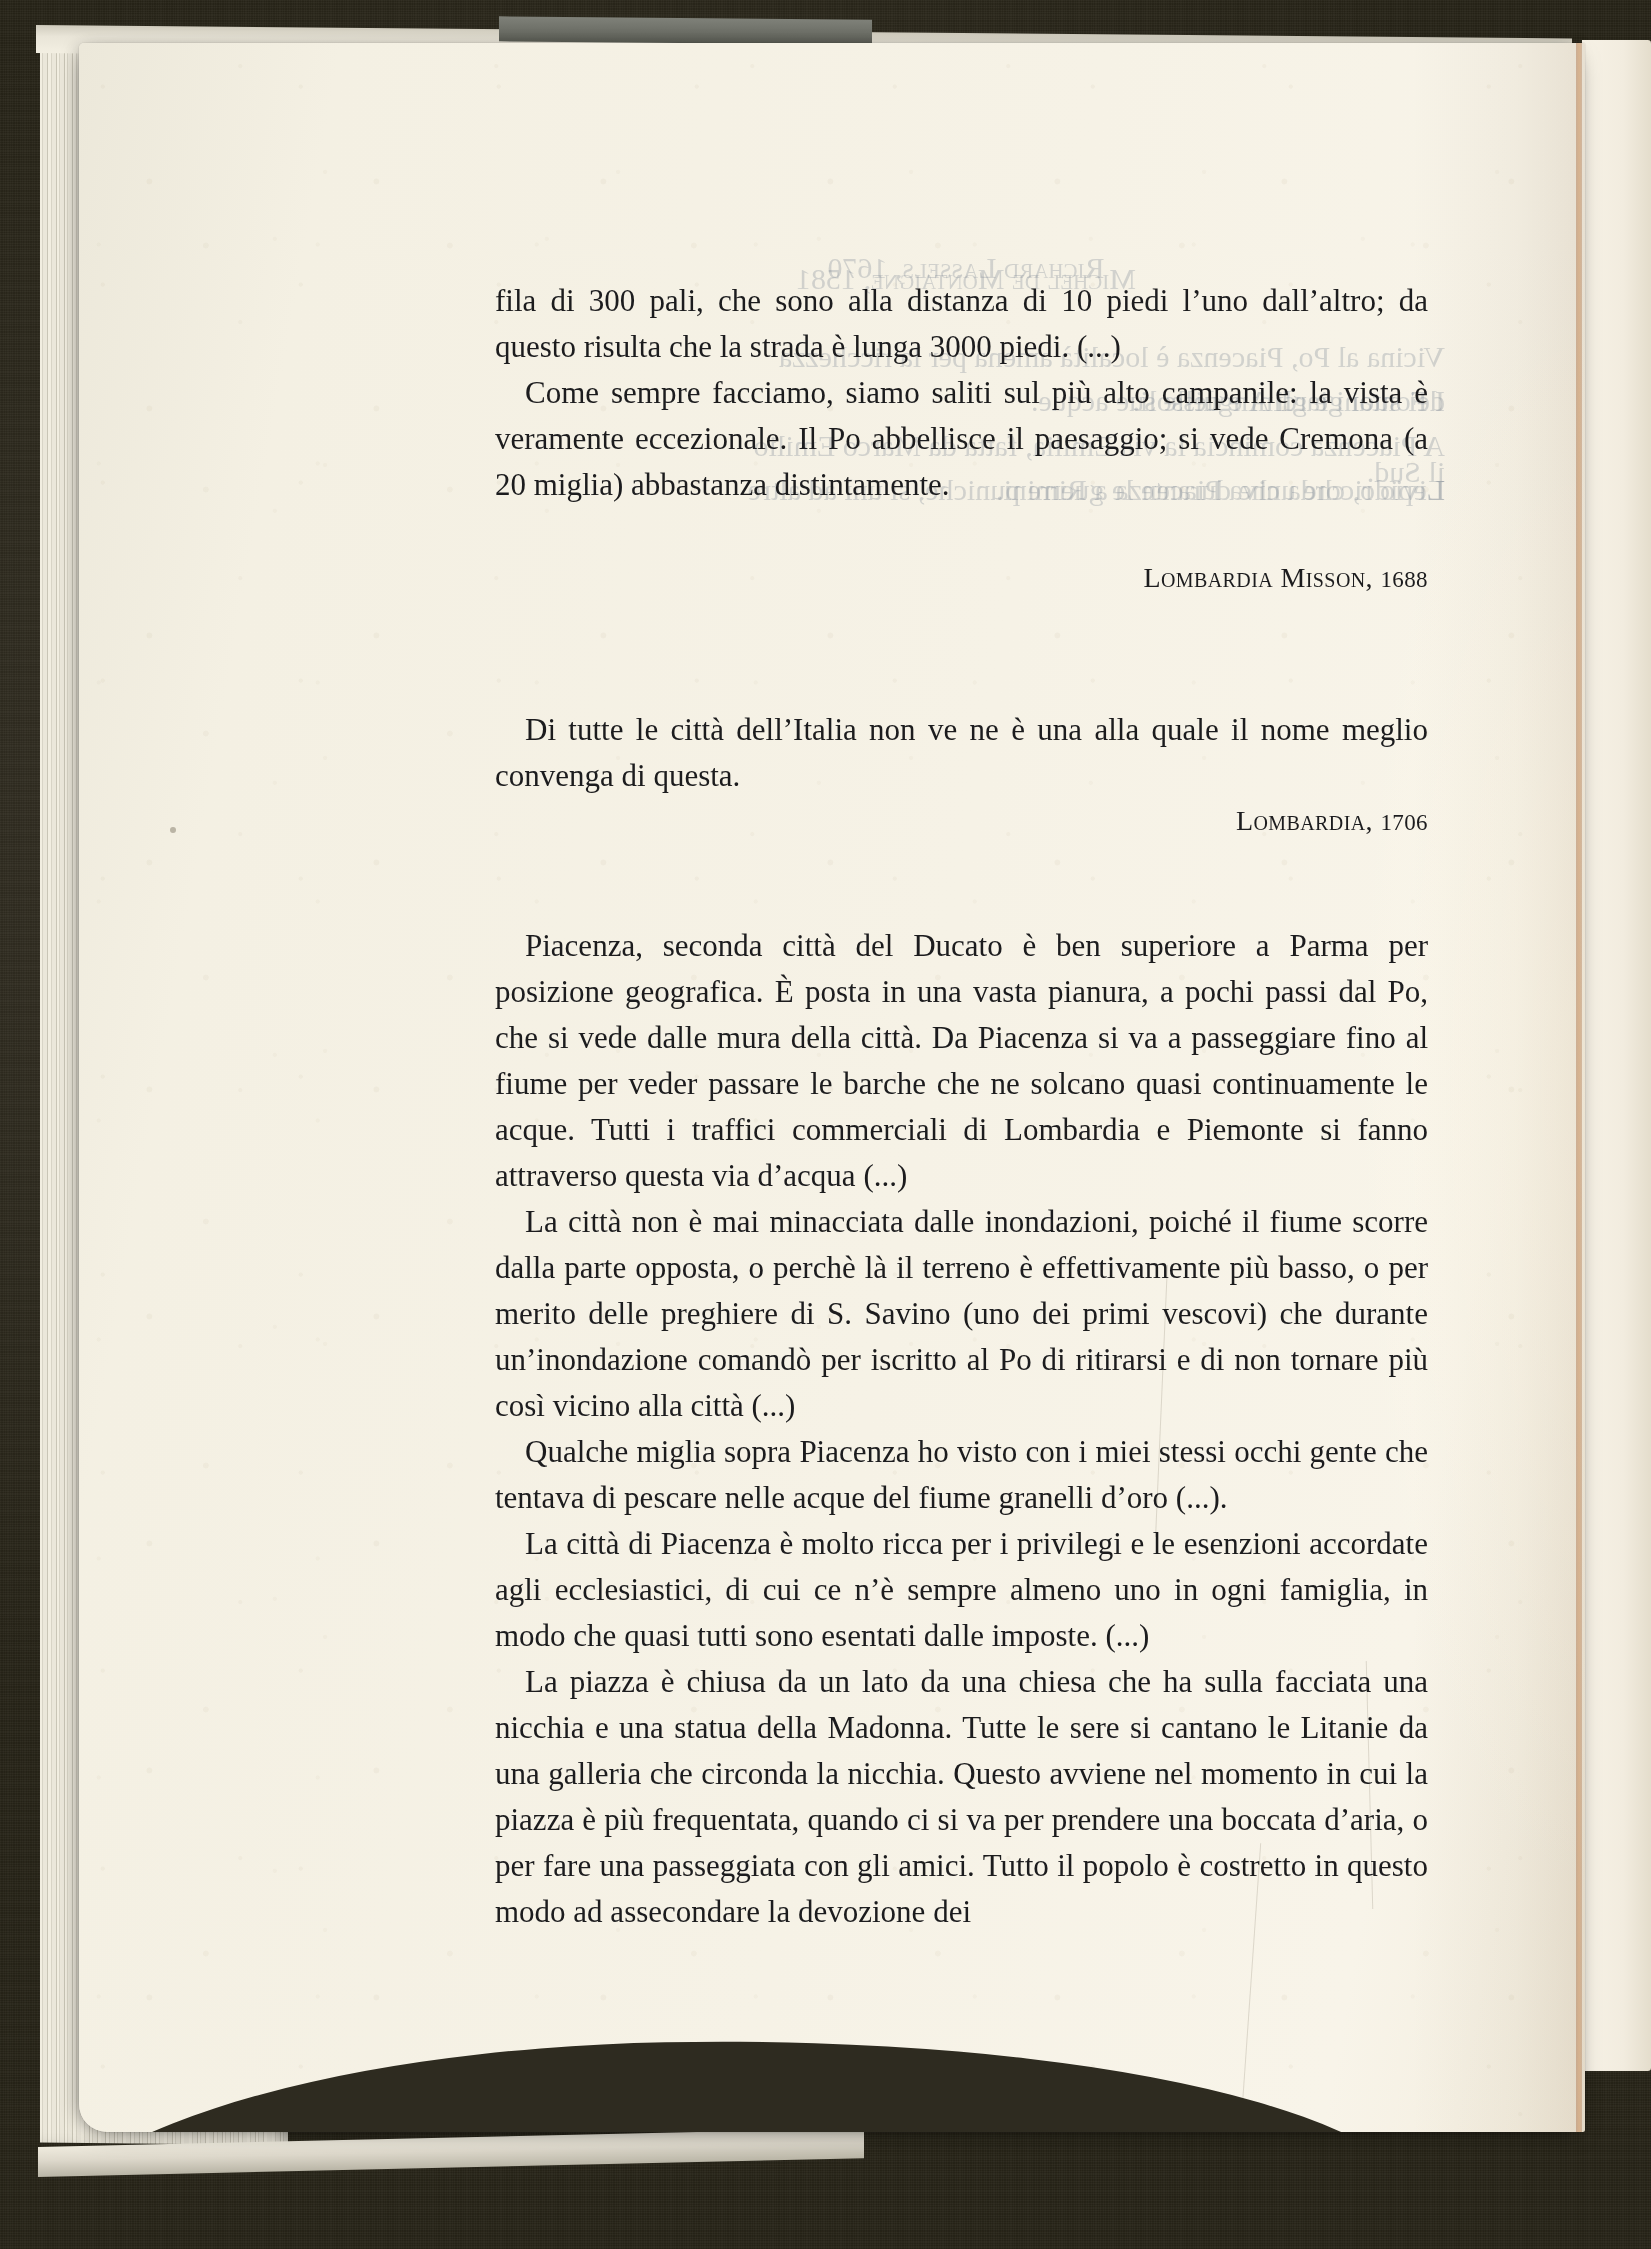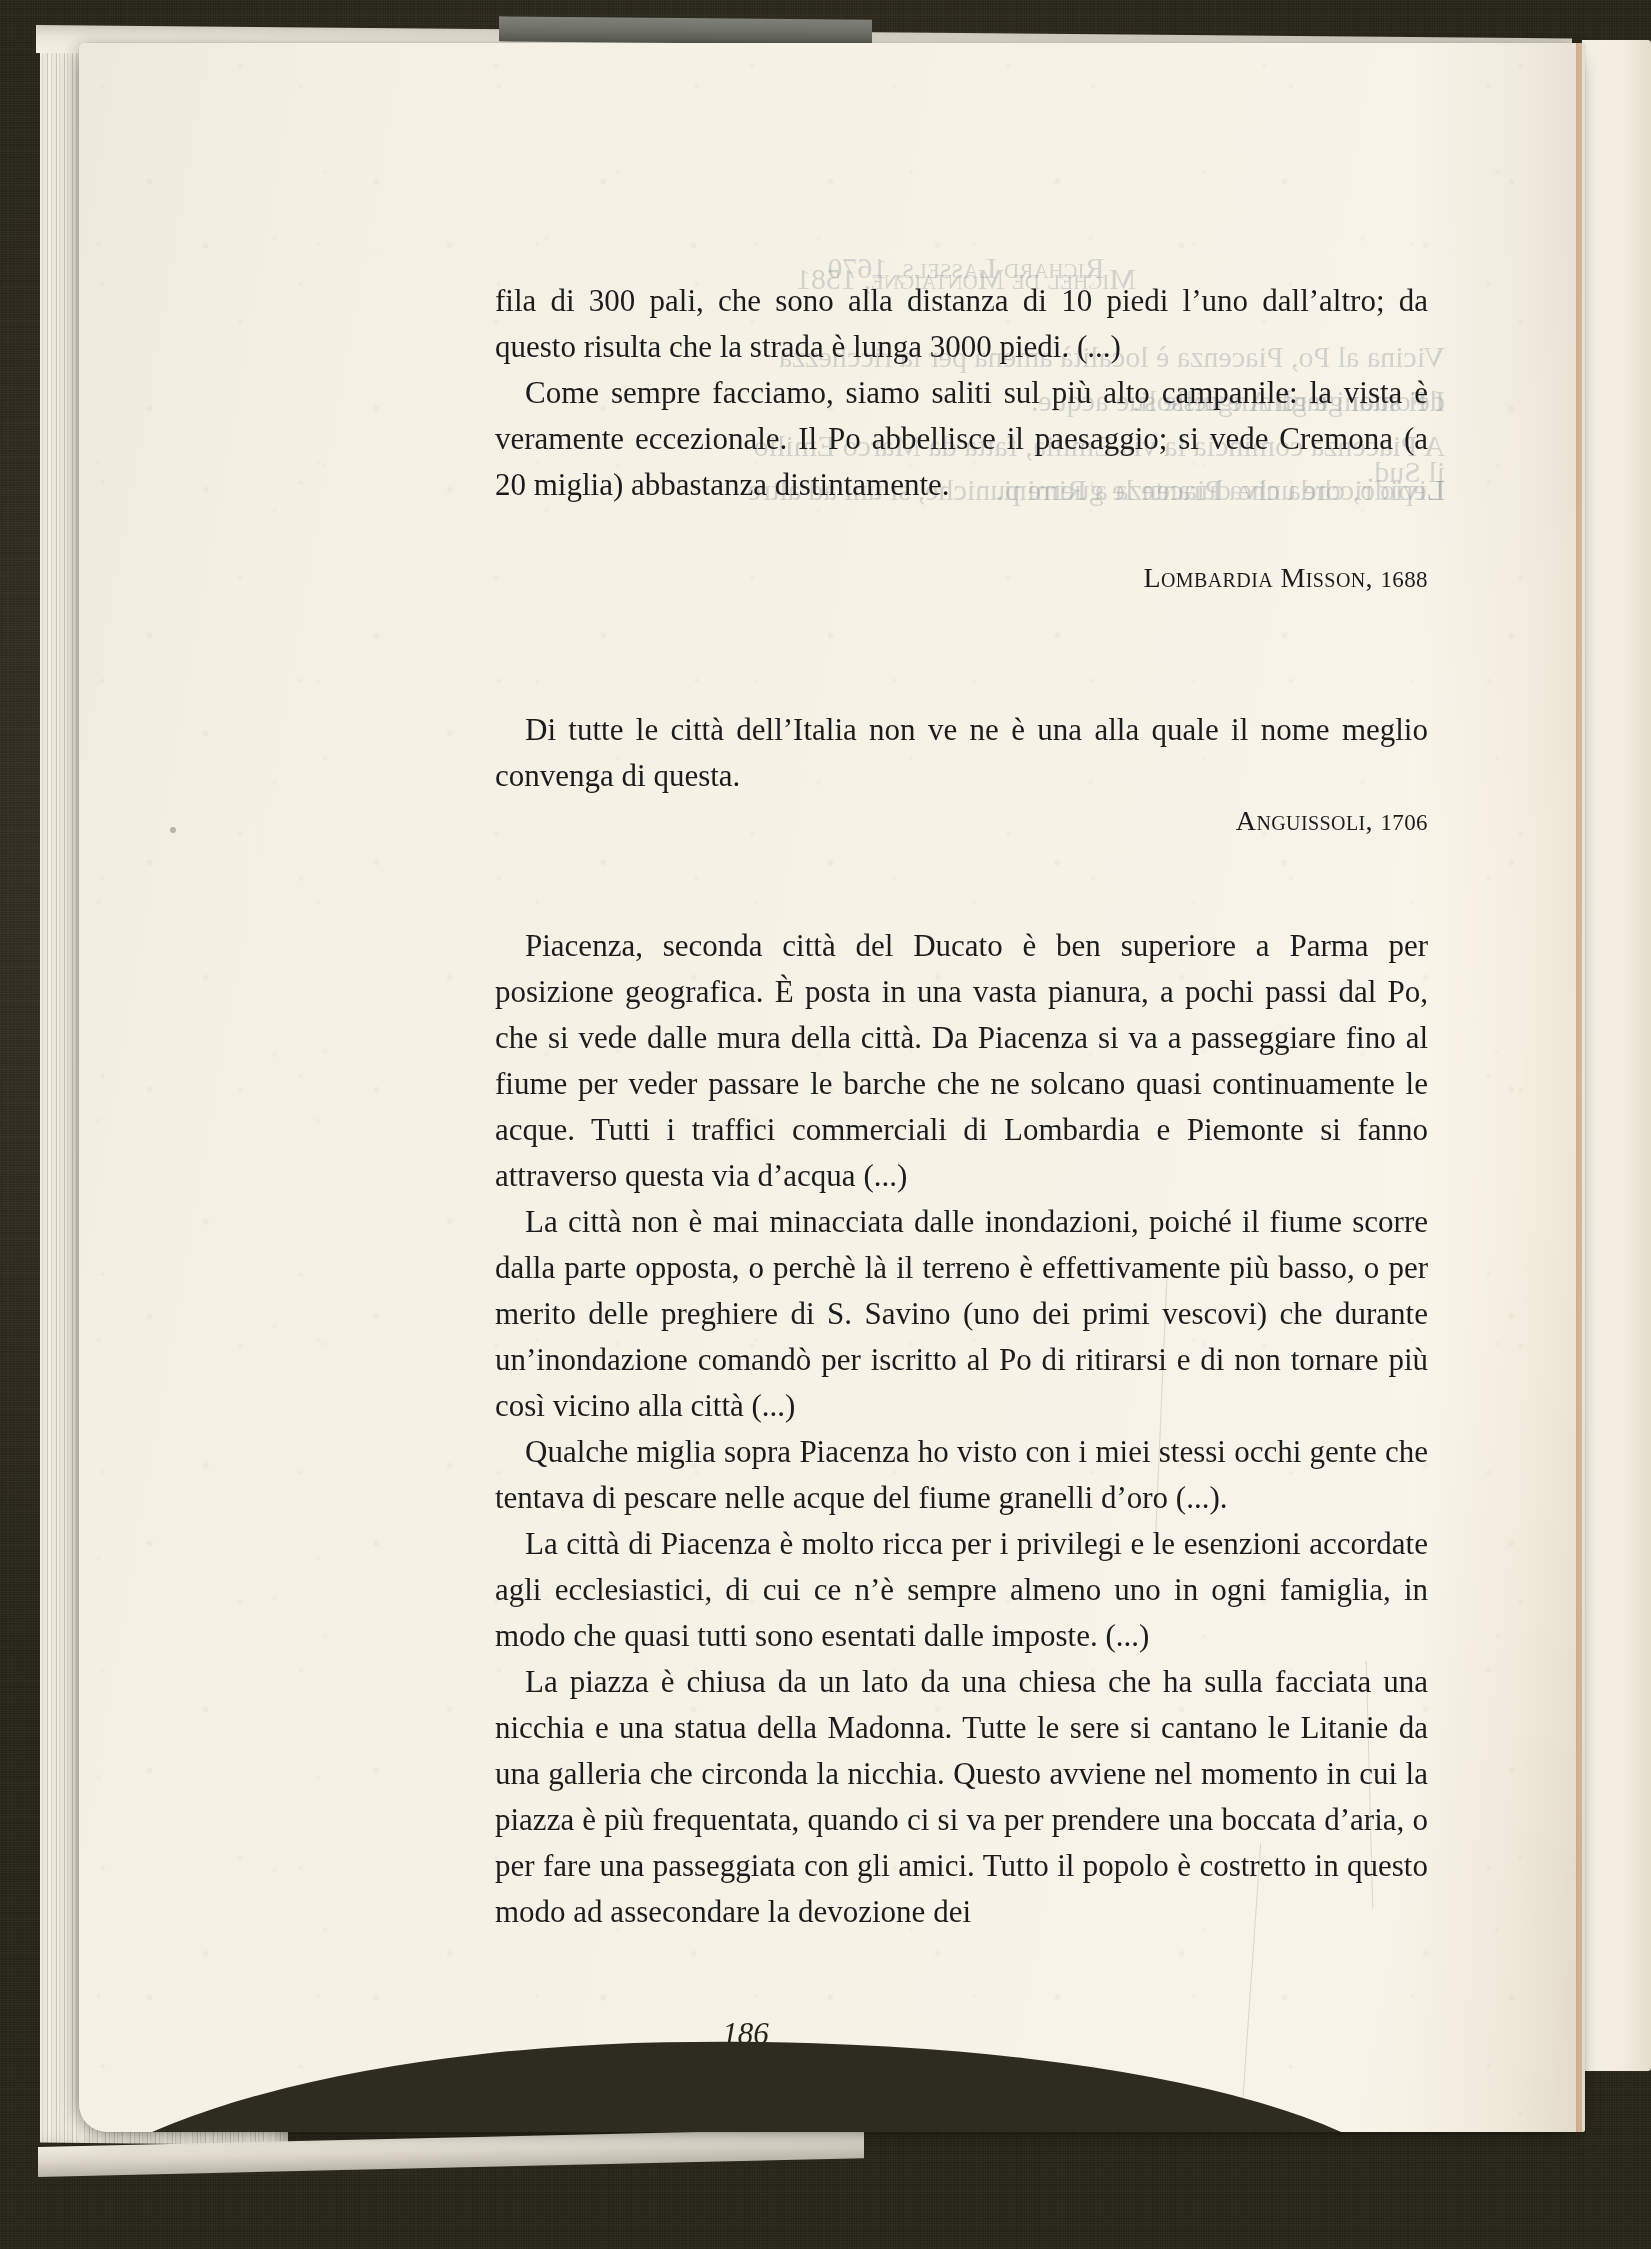--- a/index.html
+++ b/index.html
@@ -261,38 +261,37 @@
           <span>Lombardia Misson,</span>
           <span class="yr">1688</span>
         </p>
       </div>
 
       <div class="gap-large"></div>
 
       <div>
         <p>Di tutte le città dell’Italia non ve ne è una alla quale il nome meglio convenga di questa.</p>
         <p class="attrib">
-          <span>Anguissoli,</span>
+          <span>Lombardia,</span>
           <span class="yr">1706</span>
         </p>
       </div>
 
       <div class="gap-med"></div>
 
       <div>
         <p>Piacenza, seconda città del Ducato è ben superiore a Parma per posizione geografica. È posta in una vasta pianura, a pochi passi dal Po, che si vede dalle mura della città. Da Piacenza si va a passeggiare fino al fiume per veder passare le barche che ne solcano quasi continuamente le acque. Tutti i traffici commerciali di Lombardia e Piemonte si fanno attraverso questa via d’acqua (...)</p>
         <p>La città non è mai minacciata dalle inondazioni, poiché il fiume scorre dalla parte opposta, o perchè là il terreno è effettivamente più basso, o per merito delle preghiere di S. Savino (uno dei primi vescovi) che durante un’inondazione comandò per iscritto al Po di ritirarsi e di non tornare più così vicino alla città (...)</p>
         <p>Qualche miglia sopra Piacenza ho visto con i miei stessi occhi gente che tentava di pescare nelle acque del fiume granelli d’oro (...).</p>
         <p>La città di Piacenza è molto ricca per i privilegi e le esenzioni accordate agli ecclesiastici, di cui ce n’è sempre almeno uno in ogni famiglia, in modo che quasi tutti sono esentati dalle imposte. (...)</p>
         <p>La piazza è chiusa da un lato da una chiesa che ha sulla facciata una nicchia e una statua della Madonna. Tutte le sere si cantano le Litanie da una galleria che circonda la nicchia. Questo avviene nel momento in cui la piazza è più frequentata, quando ci si va per prendere una boccata d’aria, o per fare una passeggiata con gli amici. Tutto il popolo è costretto in questo modo ad assecondare la devozione dei</p>
       </div>
 
     </div>
 
-    <div class="folio">186</div>
 
     <div class="gutter-shade"></div>
     <div class="gutter-line"></div>
     <div class="bottom-curl"></div>
   </div>
 
 </div>
 
 
 </body></html>

